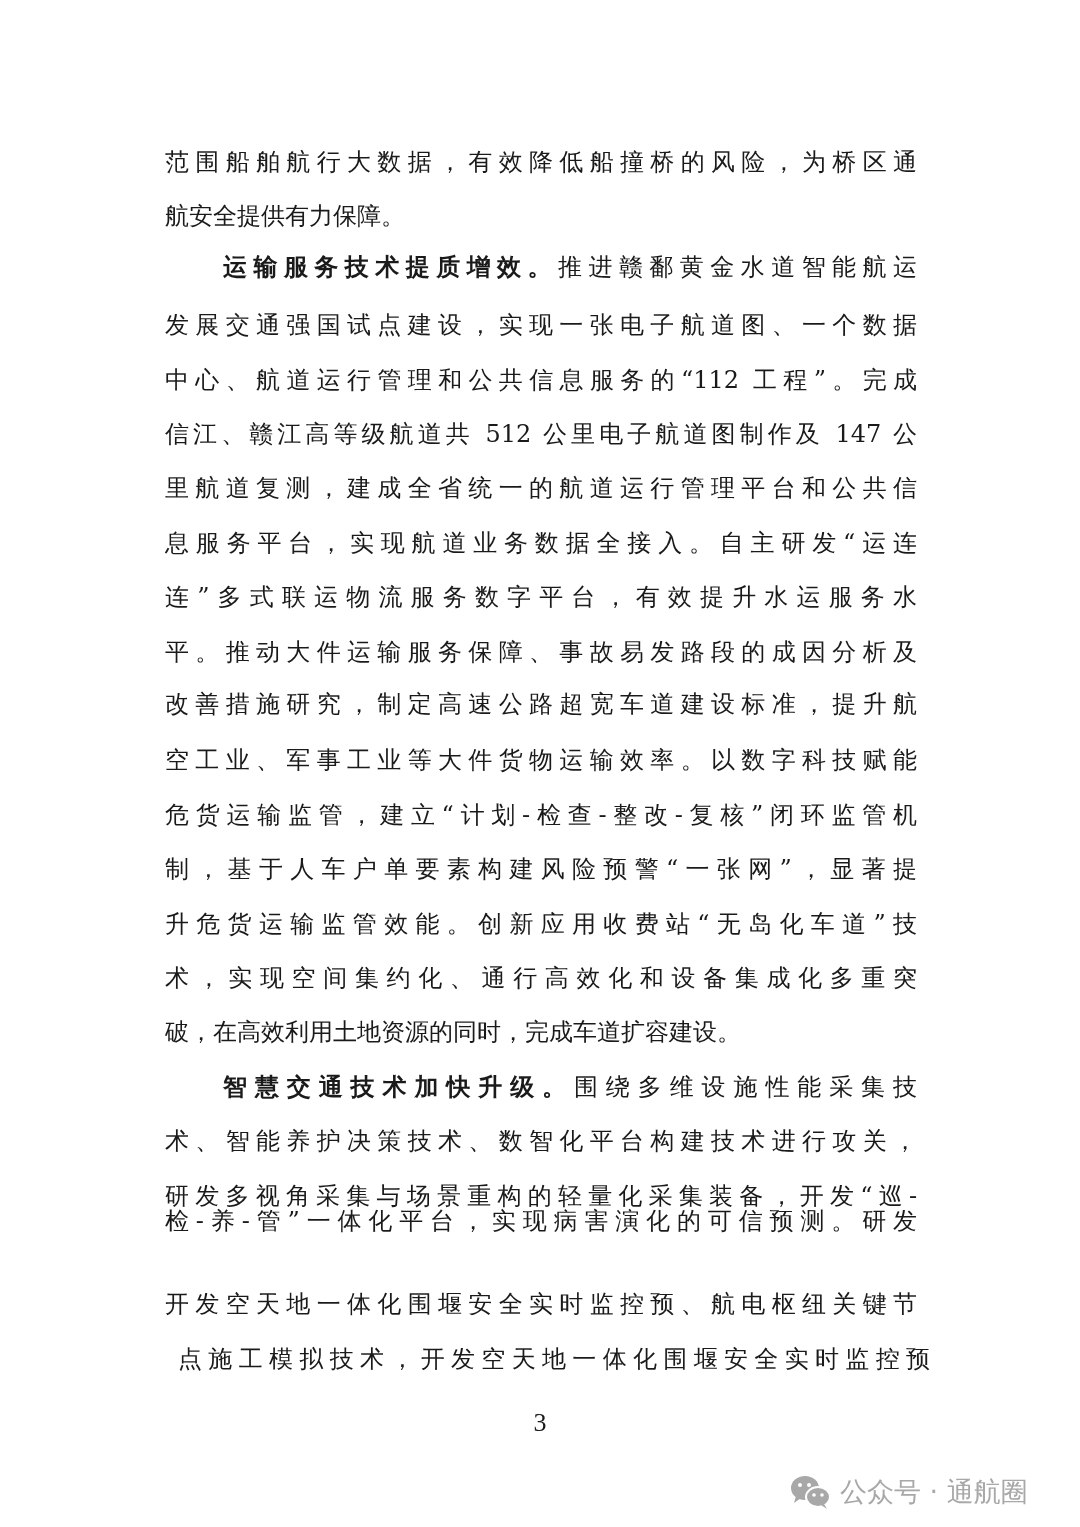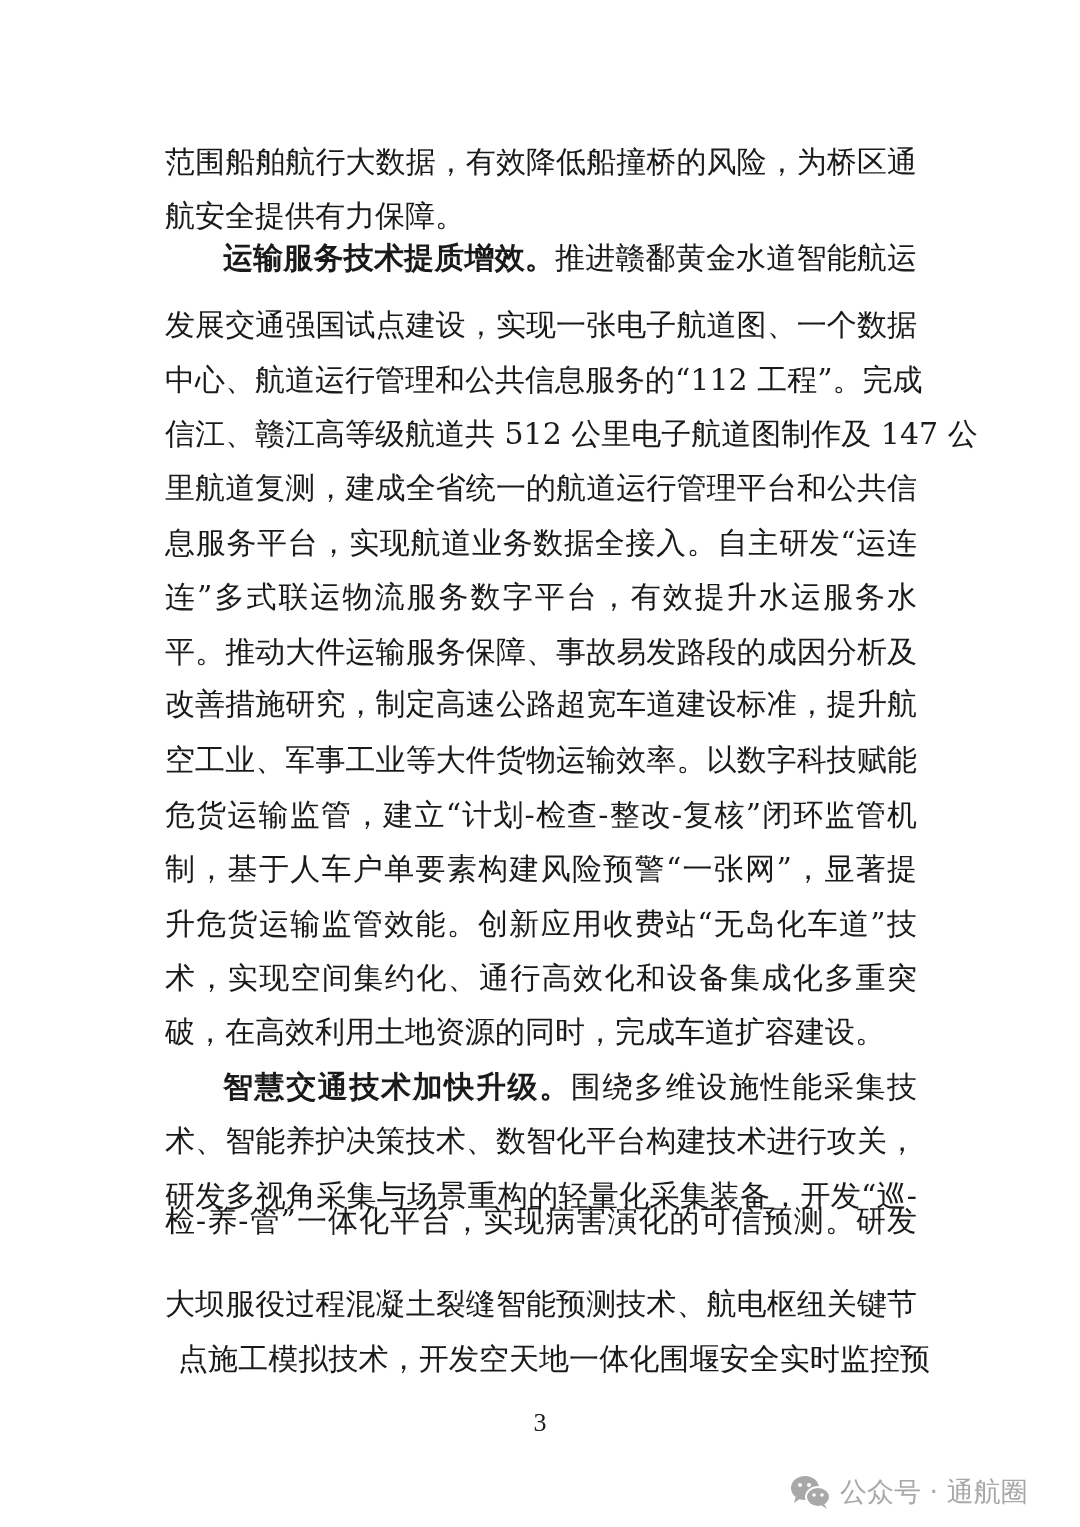--- a/index.html
+++ b/index.html
@@ -26,21 +26,21 @@
       position: absolute;
       left: 165px;
       top: 142px;
       width: 752px;
     }
     .line {
       position: absolute;
       left: 0;
       width: 752px;
       height: 40px;
-      font-size: 30px;
+      font-size: 24px;
       line-height: 40px;
       white-space: nowrap;
       text-align: justify;
       text-align-last: justify;
       letter-spacing: 0;
     }
     .line.last {
       text-align-last: left;
     }
     .line.indent {
@@ -79,40 +79,40 @@
       position: relative;
     }
   </style>
 </head>
 <body>
 
 <div class="page">
   <div class="body-text" id="body-text">
       <div class="line" style="top: 0px;"><span>范围船舶航行大数据，有效降低船撞桥的风险，为桥区通</span></div>
       <div class="line last" style="top: 54.4px;"><span>航安全提供有力保障。</span></div>
-      <div class="line indent" style="top: 96px;"><span class="bold">运输服务技术提质增效。</span><span>推进赣鄱黄金水道智能航运</span></div>
+      <div class="line indent" style="top: 105px;"><span class="bold">运输服务技术提质增效。</span><span>推进赣鄱黄金水道智能航运</span></div>
       <div class="line" style="top: 163.2px;"><span>发展交通强国试点建设，实现一张电子航道图、一个数据</span></div>
       <div class="line" style="top: 217.6px;"><span>中心、航道运行管理和公共信息服务的“112 工程”。完成</span></div>
       <div class="line" style="top: 272px;"><span>信江、赣江高等级航道共 512 公里电子航道图制作及 147 公</span></div>
       <div class="line" style="top: 326.4px;"><span>里航道复测，建成全省统一的航道运行管理平台和公共信</span></div>
       <div class="line" style="top: 380.8px;"><span>息服务平台，实现航道业务数据全接入。自主研发“运连</span></div>
       <div class="line" style="top: 435.2px;"><span>连”多式联运物流服务数字平台，有效提升水运服务水</span></div>
       <div class="line" style="top: 489.6px;"><span>平。推动大件运输服务保障、事故易发路段的成因分析及</span></div>
       <div class="line" style="top: 516px; margin-top: 26px;"><span>改善措施研究，制定高速公路超宽车道建设标准，提升航</span></div>
       <div class="line" style="top: 598.4px;"><span>空工业、军事工业等大件货物运输效率。以数字科技赋能</span></div>
       <div class="line" style="top: 652.8px;"><span>危货运输监管，建立“计划-检查-整改-复核”闭环监管机</span></div>
       <div class="line" style="top: 707.2px;"><span>制，基于人车户单要素构建风险预警“一张网”，显著提</span></div>
       <div class="line" style="top: 761.6px;"><span>升危货运输监管效能。创新应用收费站“无岛化车道”技</span></div>
       <div class="line" style="top: 816px;"><span>术，实现空间集约化、通行高效化和设备集成化多重突</span></div>
       <div class="line last" style="top: 870.4px;"><span>破，在高效利用土地资源的同时，完成车道扩容建设。</span></div>
       <div class="line indent" style="top: 924.8px;"><span class="bold">智慧交通技术加快升级。</span><span>围绕多维设施性能采集技</span></div>
       <div class="line" style="top: 979.2px;"><span>术、智能养护决策技术、数智化平台构建技术进行攻关，</span></div>
       <div class="line" style="top: 1033.6px;"><span>研发多视角采集与场景重构的轻量化采集装备，开发“巡-</span></div>
       <div class="line" style="top: 1059px;"><span>检-养-管”一体化平台，实现病害演化的可信预测。研发</span></div>
-      <div class="line" style="top: 1142.4px;"><span>大坝服役过程混凝土裂缝智能预测技术、航电枢纽关键节</span></div>
+      <div class="line" style="top: 1142.4px;"><span>开发空天地一体化围堰安全实时监控预、航电枢纽关键节</span></div>
       <div class="line" style="top: 1196.8px; margin-left: 13px;"><span>点施工模拟技术，开发空天地一体化围堰安全实时监控预</span></div>
     </div>
 
   <div class="page-number">3</div>
 
   <div class="watermark">
     <span class="wechat-icon">
       <svg width="42" height="36" viewBox="0 0 42 36">
         <ellipse cx="15" cy="14" rx="14" ry="12" fill="#a8a8a8"></ellipse>
         <path d="M6 22 L4 29 L11 24 Z" fill="#a8a8a8"></path>

